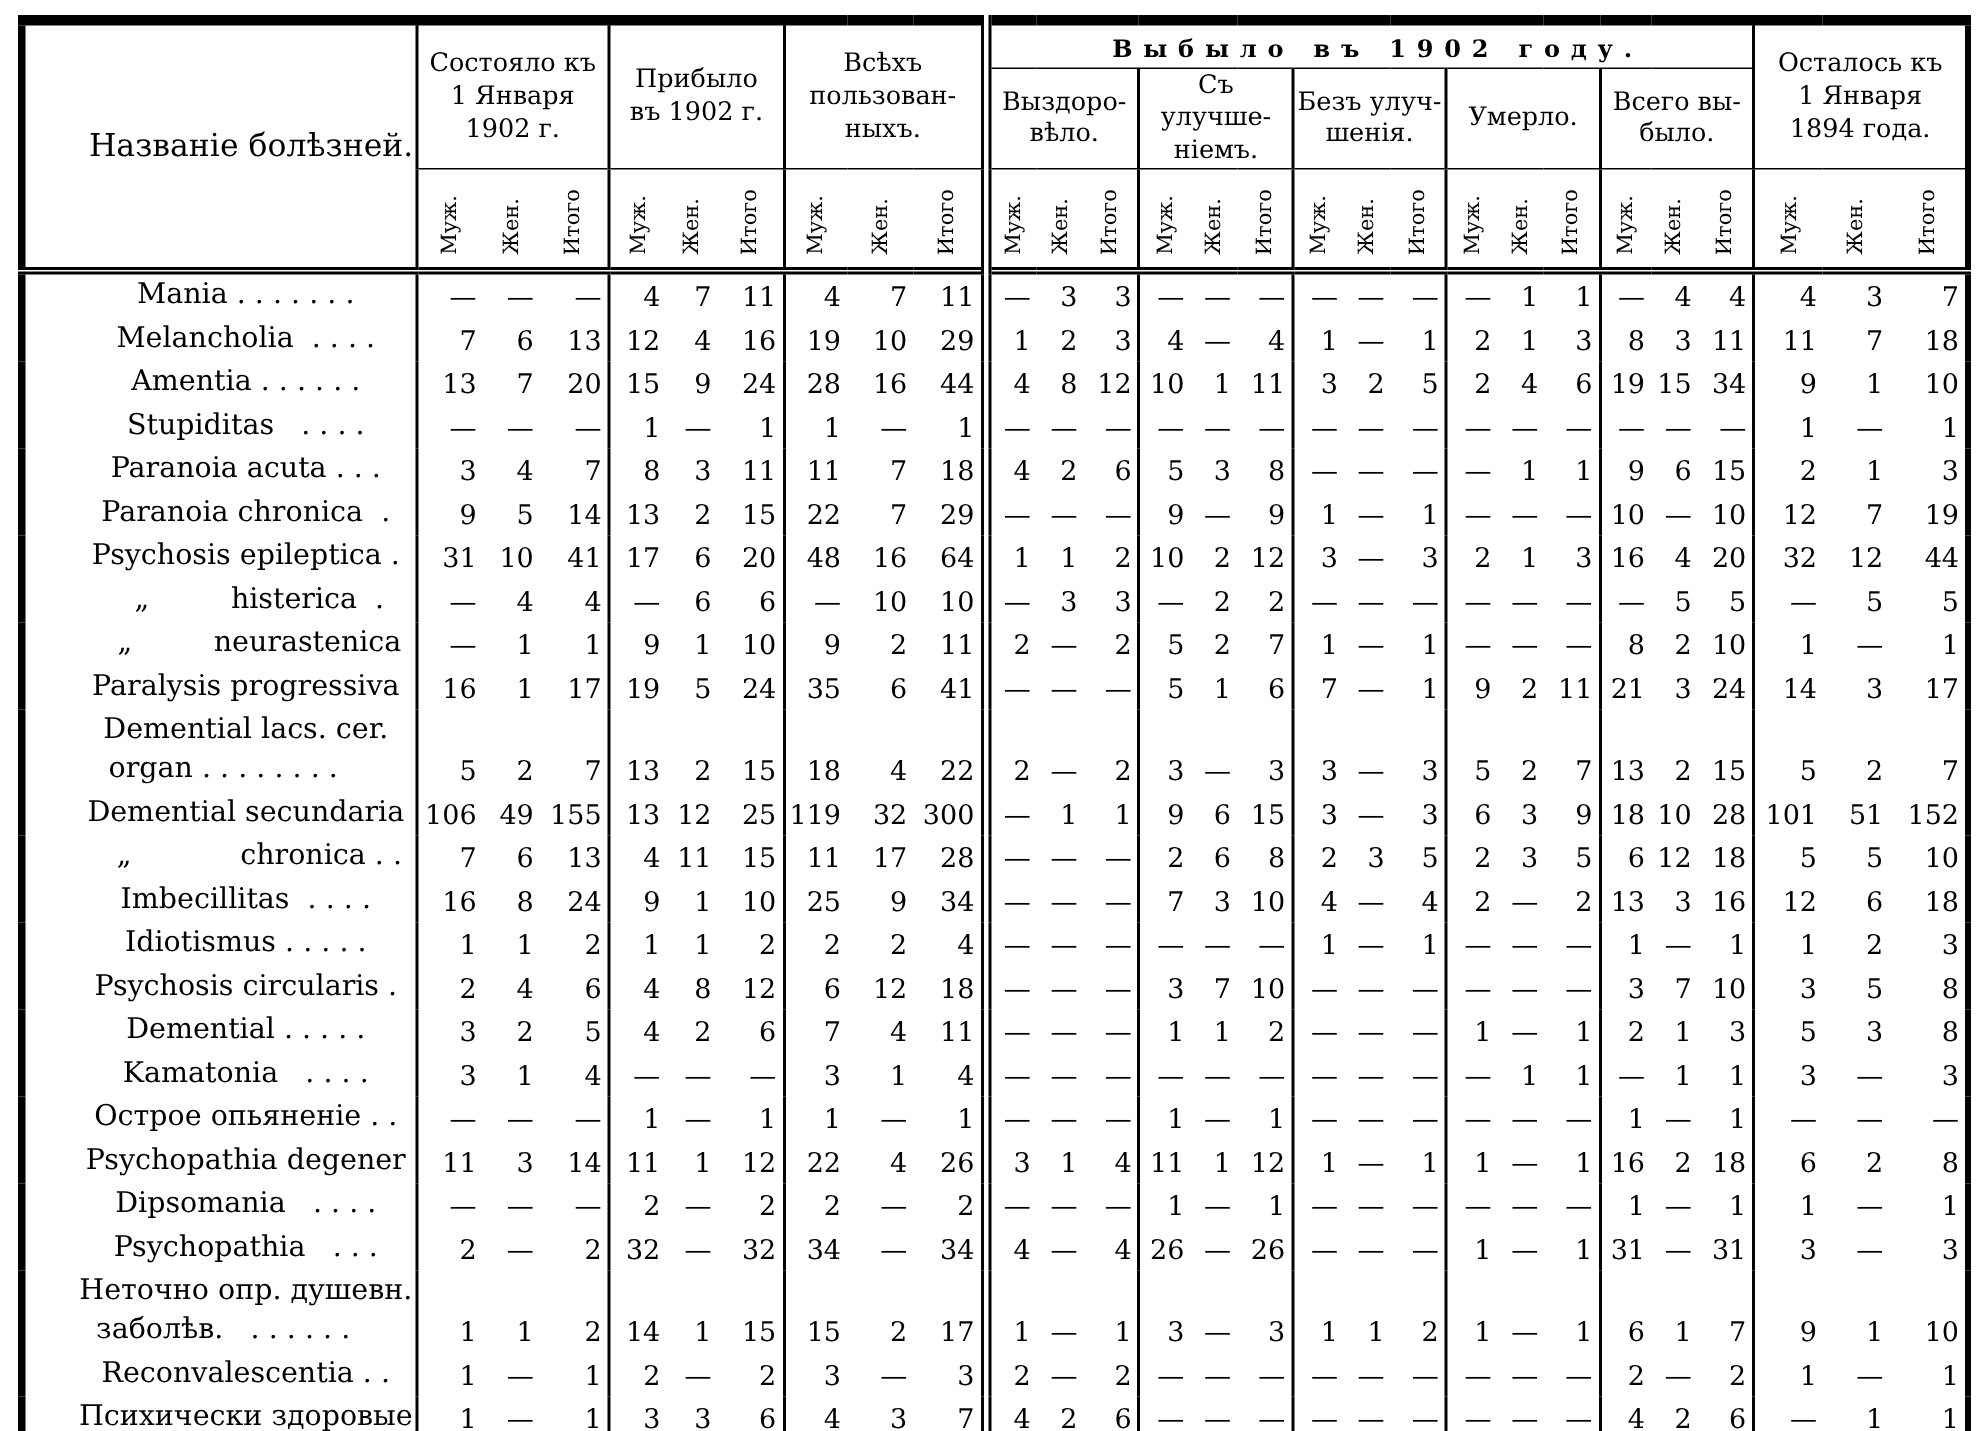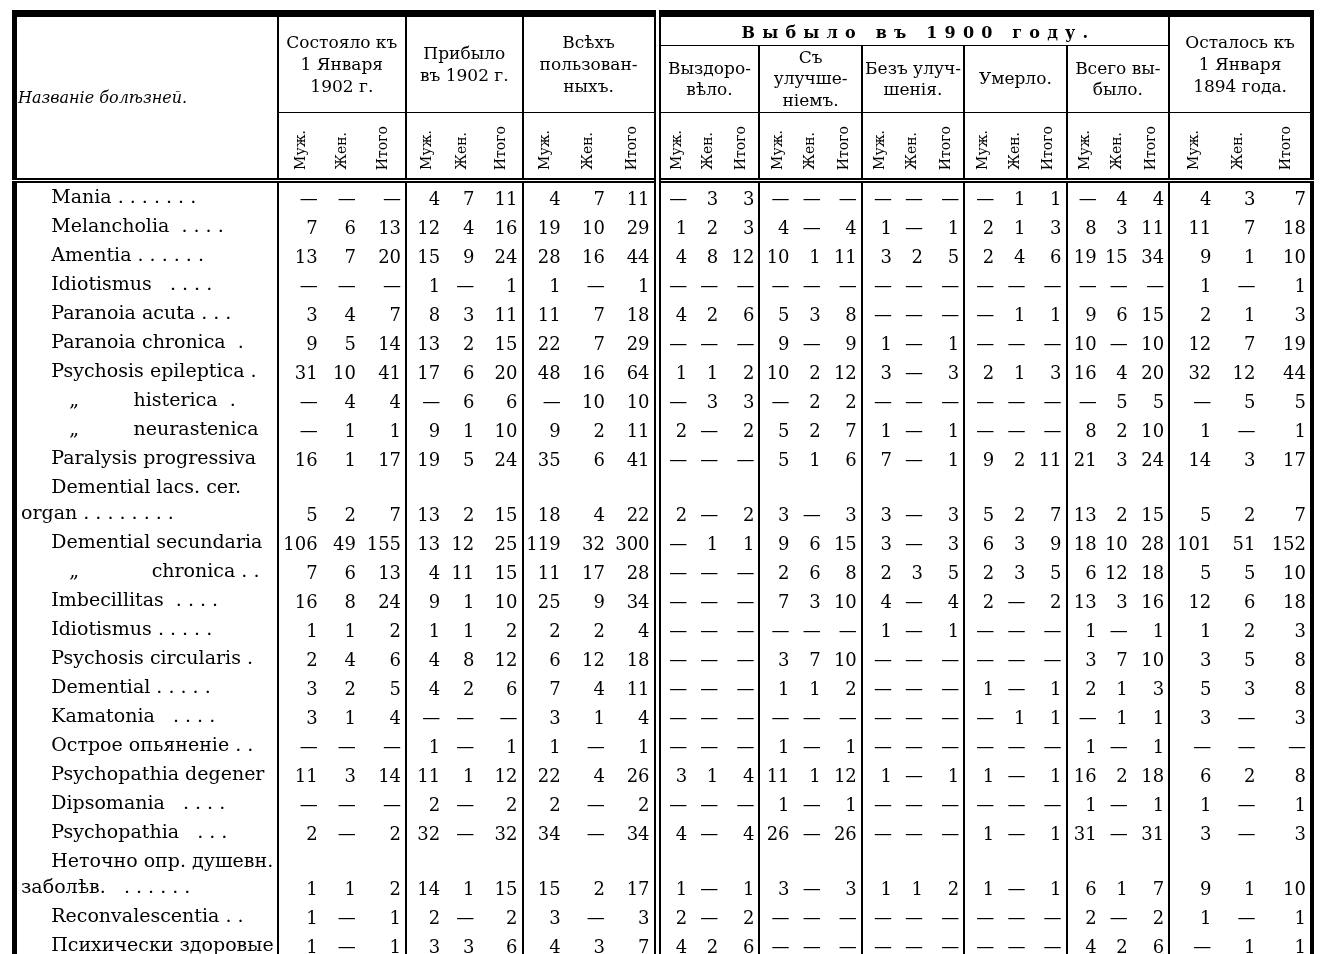--- a/index.html
+++ b/index.html
@@ -8,22 +8,22 @@
     font-family:"DejaVu Serif",serif;color:#000;
     padding:10px 0 0 12px;box-sizing:border-box;
   }
   table{
     border-collapse:collapse;table-layout:fixed;width:1302px;
     border-top:7px solid #000;border-left:5px solid #000;border-right:4px solid #000;
   }
   th,td{box-sizing:border-box;}
   thead th{font-weight:normal;}
   .name-h{
-    font-size:16px;text-align:left;vertical-align:middle;
-    border-bottom:5px double #000;white-space:pre-line;font-style:italic;
+    font-size:21px;text-align:right;vertical-align:middle;
+    border-bottom:5px double #000;white-space:pre-line;
   }
   .grp{
     font-size:17px;line-height:1.3;text-align:center;vertical-align:middle;
     white-space:pre-line;border-bottom:1px solid #000;padding:2px 1px;
   }
   .gs{border-left:2px solid #000;}
   .ss{border-left:7px double #000;}
   .vyb{
     font-size:16px;font-weight:bold;letter-spacing:0.45em;text-align:center;
     vertical-align:middle;border-bottom:1px solid #000;padding:6px 0 3px 8px;
@@ -39,21 +39,21 @@
   }
   .rot{
     display:inline-block;writing-mode:vertical-rl;transform:rotate(180deg);
     font-size:14px;line-height:1;white-space:nowrap;
   }
   tbody td{
     font-size:18px;text-align:right;vertical-align:bottom;
     padding:0 4px 4px 0;height:27px;overflow:hidden;line-height:1;
   }
   td.name{
-    font-size:19px;text-align:left;white-space:pre;line-height:26px;
+    font-size:19px;text-align:center;white-space:pre;line-height:26px;
     padding:0 0 3px 4px;border-right:2px solid #000;
   }
 </style>
 </head>
 <body>
 
 <div class="page">
   <table>
     <colgroup>
       <col style="width:262px">
@@ -89,21 +89,21 @@
       <tr>
         <th class="name-h" rowspan="3">Названіе болѣзней.</th>
         <th class="grp gs" rowspan="2" colspan="3">Состояло къ
 1 Января
 1902 г.</th>
         <th class="grp gs" rowspan="2" colspan="3">Прибыло
 въ 1902 г.</th>
         <th class="grp gs" rowspan="2" colspan="3">Всѣхъ
 пользован-
 ныхъ.</th>
-        <th class="vyb ss" colspan="15">Выбыло въ 1900 году.</th>
+        <th class="vyb ss" colspan="15">Выбыло въ 1902 году.</th>
         <th class="grp gs" rowspan="2" colspan="3">Осталось къ
 1 Января
 1894 года.</th>
       </tr>
       <tr>
         <th class="sub ss" colspan="3">Выздоро-
 вѣло.</th>
         <th class="sub gs" colspan="3">Съ улучше-
 ніемъ.</th>
         <th class="sub gs" colspan="3">Безъ улуч-
@@ -227,21 +227,21 @@
           <td>4</td>
           <td>6</td>
           <td class="gs">19</td>
           <td>15</td>
           <td>34</td>
           <td class="gs">9</td>
           <td>1</td>
           <td>10</td>
         </tr>
         <tr>
-          <td class="name">     Idiotismus   . . . .</td>
+          <td class="name">     Stupiditas   . . . .</td>
           <td class="gs">—</td>
           <td>—</td>
           <td>—</td>
           <td class="gs">1</td>
           <td>—</td>
           <td>1</td>
           <td class="gs">1</td>
           <td>—</td>
           <td>1</td>
           <td class="ss">—</td>

